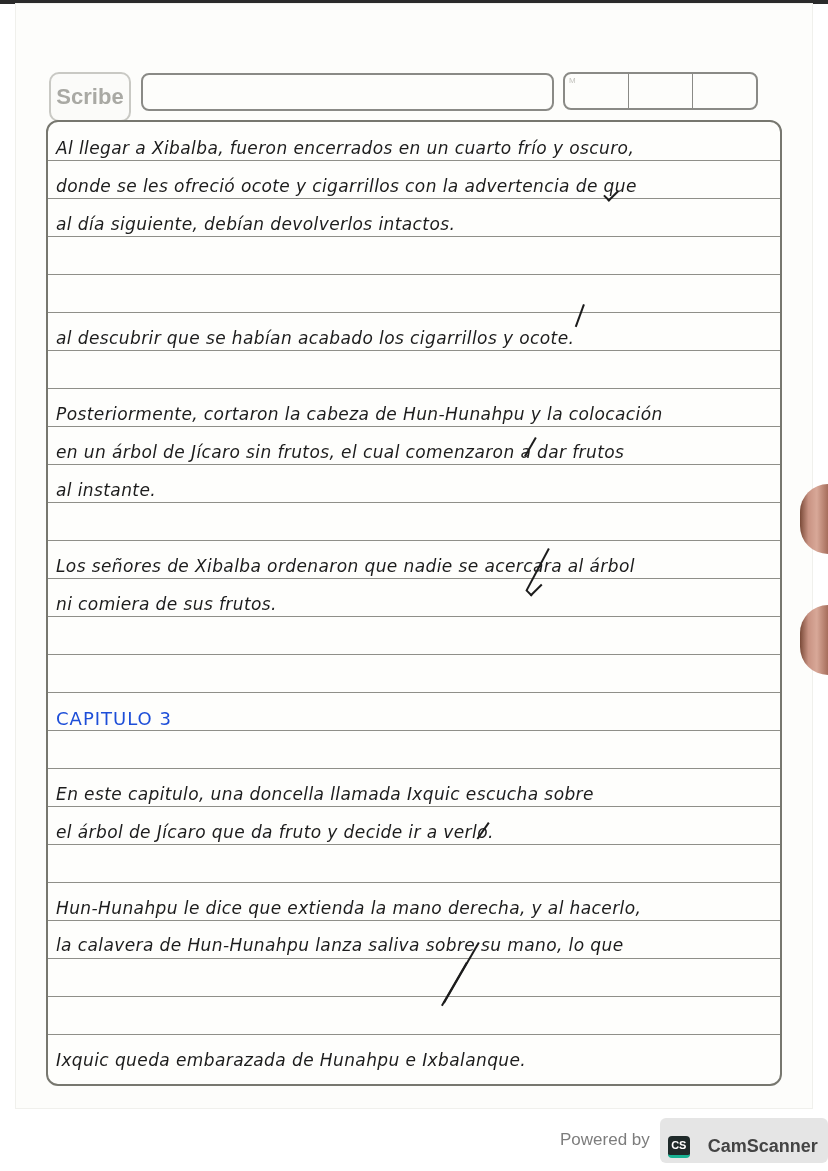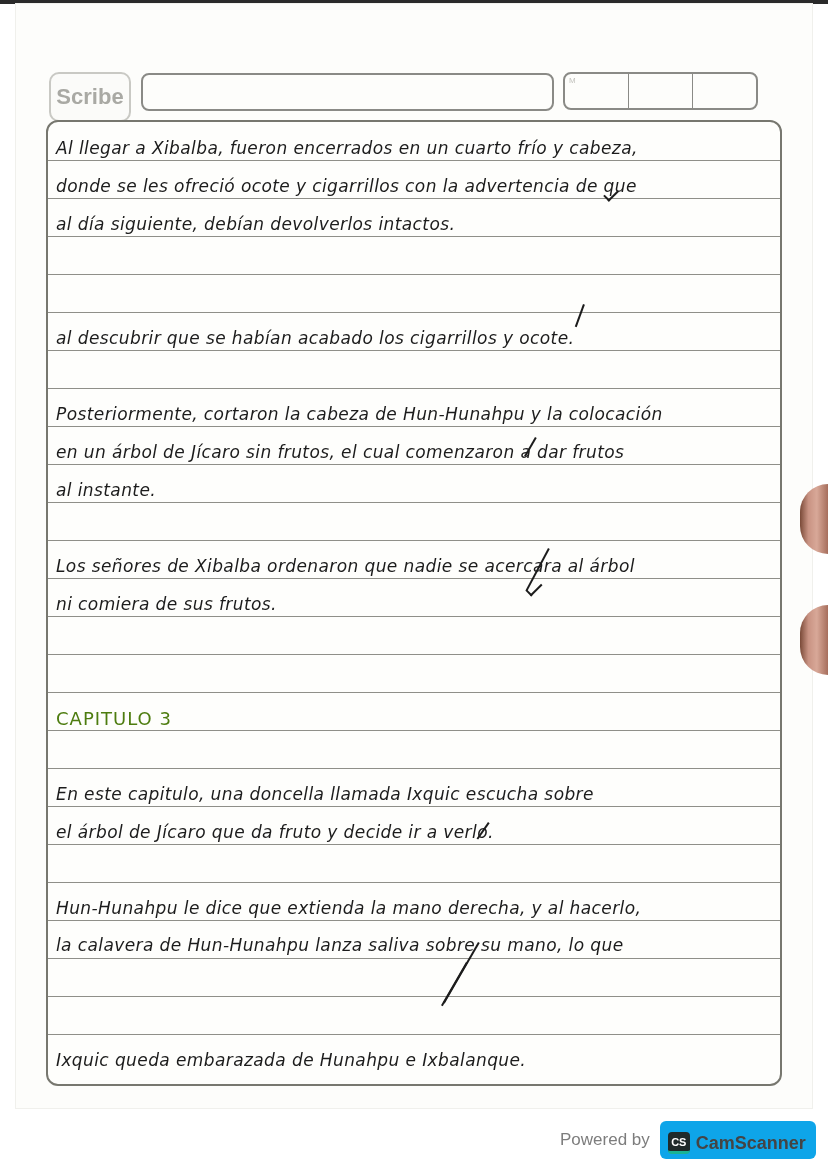--- a/index.html
+++ b/index.html
@@ -50,43 +50,43 @@
   .line-text {
     position: absolute; left: 8px; right: 8px;
     font-family: "DejaVu Sans", sans-serif;
     font-size: 17px; color: #1c1c1c; white-space: nowrap;
     letter-spacing: 0.4px;
     font-style: italic;
   }
   .heading-text {
     position: absolute; left: 8px;
     font-family: "DejaVu Sans", sans-serif;
-    font-size: 18px; color: #4d7c0f; letter-spacing: 1px;
+    font-size: 18px; color: #1d4ed8; letter-spacing: 1px;
   }
   .tick {
     position: absolute; border-left: 2px solid #1c1c1c; border-bottom: 2px solid #1c1c1c;
     transform: rotate(-45deg);
   }
   .slash {
     position: absolute; width: 2px; background: #1c1c1c; transform-origin: top left;
   }
   .finger {
     position: absolute; right: 0; width: 28px; height: 70px;
     border-radius: 40px 0 0 40px;
     background: linear-gradient(90deg, #7a4a38 0%, #c99383 30%, #d8a898 60%, #a66e5c 100%);
   }
   .footer {
     position: absolute; left: 560px; top: 1123px; height: 34px;
     display: flex; align-items: center; gap: 10px;
     font-family: "Liberation Sans", sans-serif;
   }
   .footer .powered { color: #7d7d7d; font-size: 17px; }
   .footer .badge {
-    display: flex; align-items: center; gap: 6px;
-    background: #0ea5e9; border-radius: 6px; padding: 11px 10px 5px 8px;
+    display: flex; align-items: center; gap: 18px;
+    background: #e5e5e5; border-radius: 6px; padding: 18px 10px 5px 8px;
   }
   .footer .cs-icon {
     width: 22px; height: 22px; border-radius: 4px; background: #1f2a2a;
     color: #ffffff; font-size: 11px; font-weight: bold;
     display: flex; align-items: center; justify-content: center;
     border-bottom: 3px solid #19b394; box-sizing: border-box;
   }
   .footer .brand { color: #444444; font-size: 18px; font-weight: bold; }
 </style>
 </head>
@@ -127,21 +127,21 @@
   <div class="rule" style="top:608px"></div>
   <div class="rule" style="top:646px"></div>
   <div class="rule" style="top:684px"></div>
   <div class="rule" style="top:722px"></div>
   <div class="rule" style="top:760px"></div>
   <div class="rule" style="top:798px"></div>
   <div class="rule" style="top:836px"></div>
   <div class="rule" style="top:874px"></div>
   <div class="rule" style="top:912px"></div>
 
-  <div class="line-text" style="top:16px">Al llegar a Xibalba, fueron encerrados en un cuarto frío y cabeza,</div>
+  <div class="line-text" style="top:16px">Al llegar a Xibalba, fueron encerrados en un cuarto frío y oscuro,</div>
   <div class="line-text" style="top:54px">donde se les ofreció ocote y cigarrillos con la advertencia de que</div>
   <div class="line-text" style="top:92px">al día siguiente, debían devolverlos intactos.</div>
   <div class="line-text" style="top:206px">al descubrir que se habían acabado los cigarrillos y ocote.</div>
   <div class="line-text" style="top:282px">Posteriormente, cortaron la cabeza de Hun-Hunahpu y la colocación</div>
   <div class="line-text" style="top:320px">en un árbol de Jícaro sin frutos, el cual comenzaron a dar frutos</div>
   <div class="line-text" style="top:358px">al instante.</div>
   <div class="line-text" style="top:434px">Los señores de Xibalba ordenaron que nadie se acercara al árbol</div>
   <div class="line-text" style="top:472px">ni comiera de sus frutos.</div>
   <div class="heading-text" style="top:586px">CAPITULO 3</div>
   <div class="line-text" style="top:662px">En este capitulo, una doncella llamada Ixquic escucha sobre</div>

